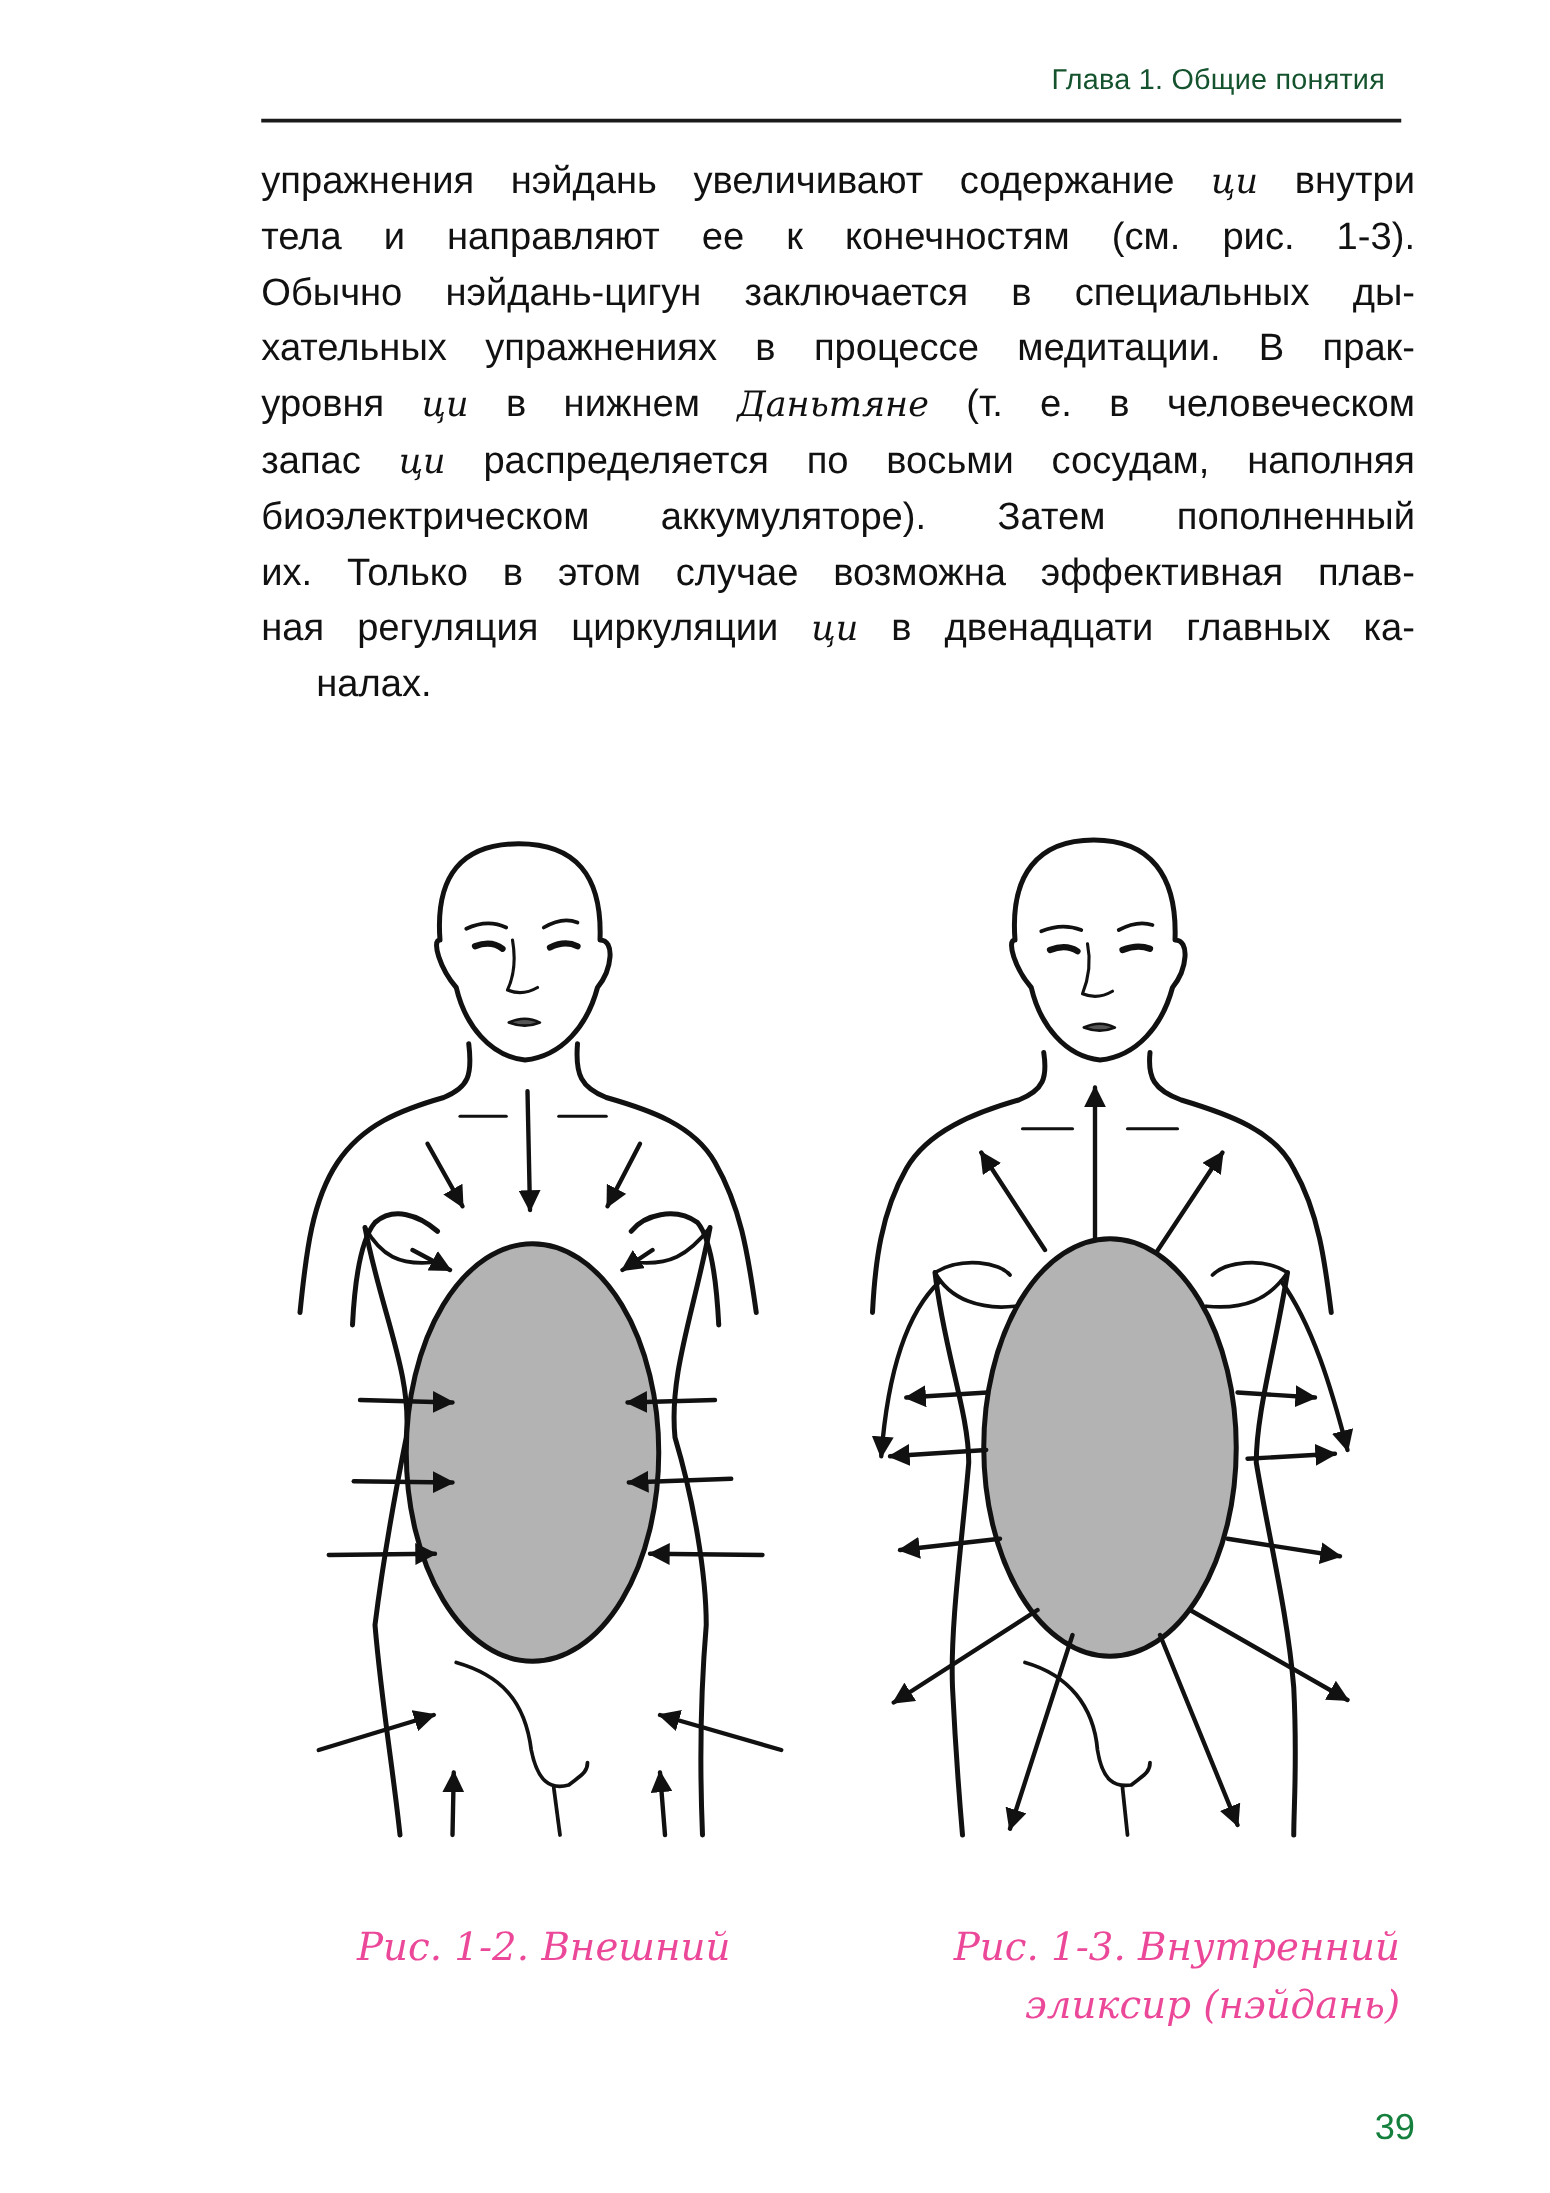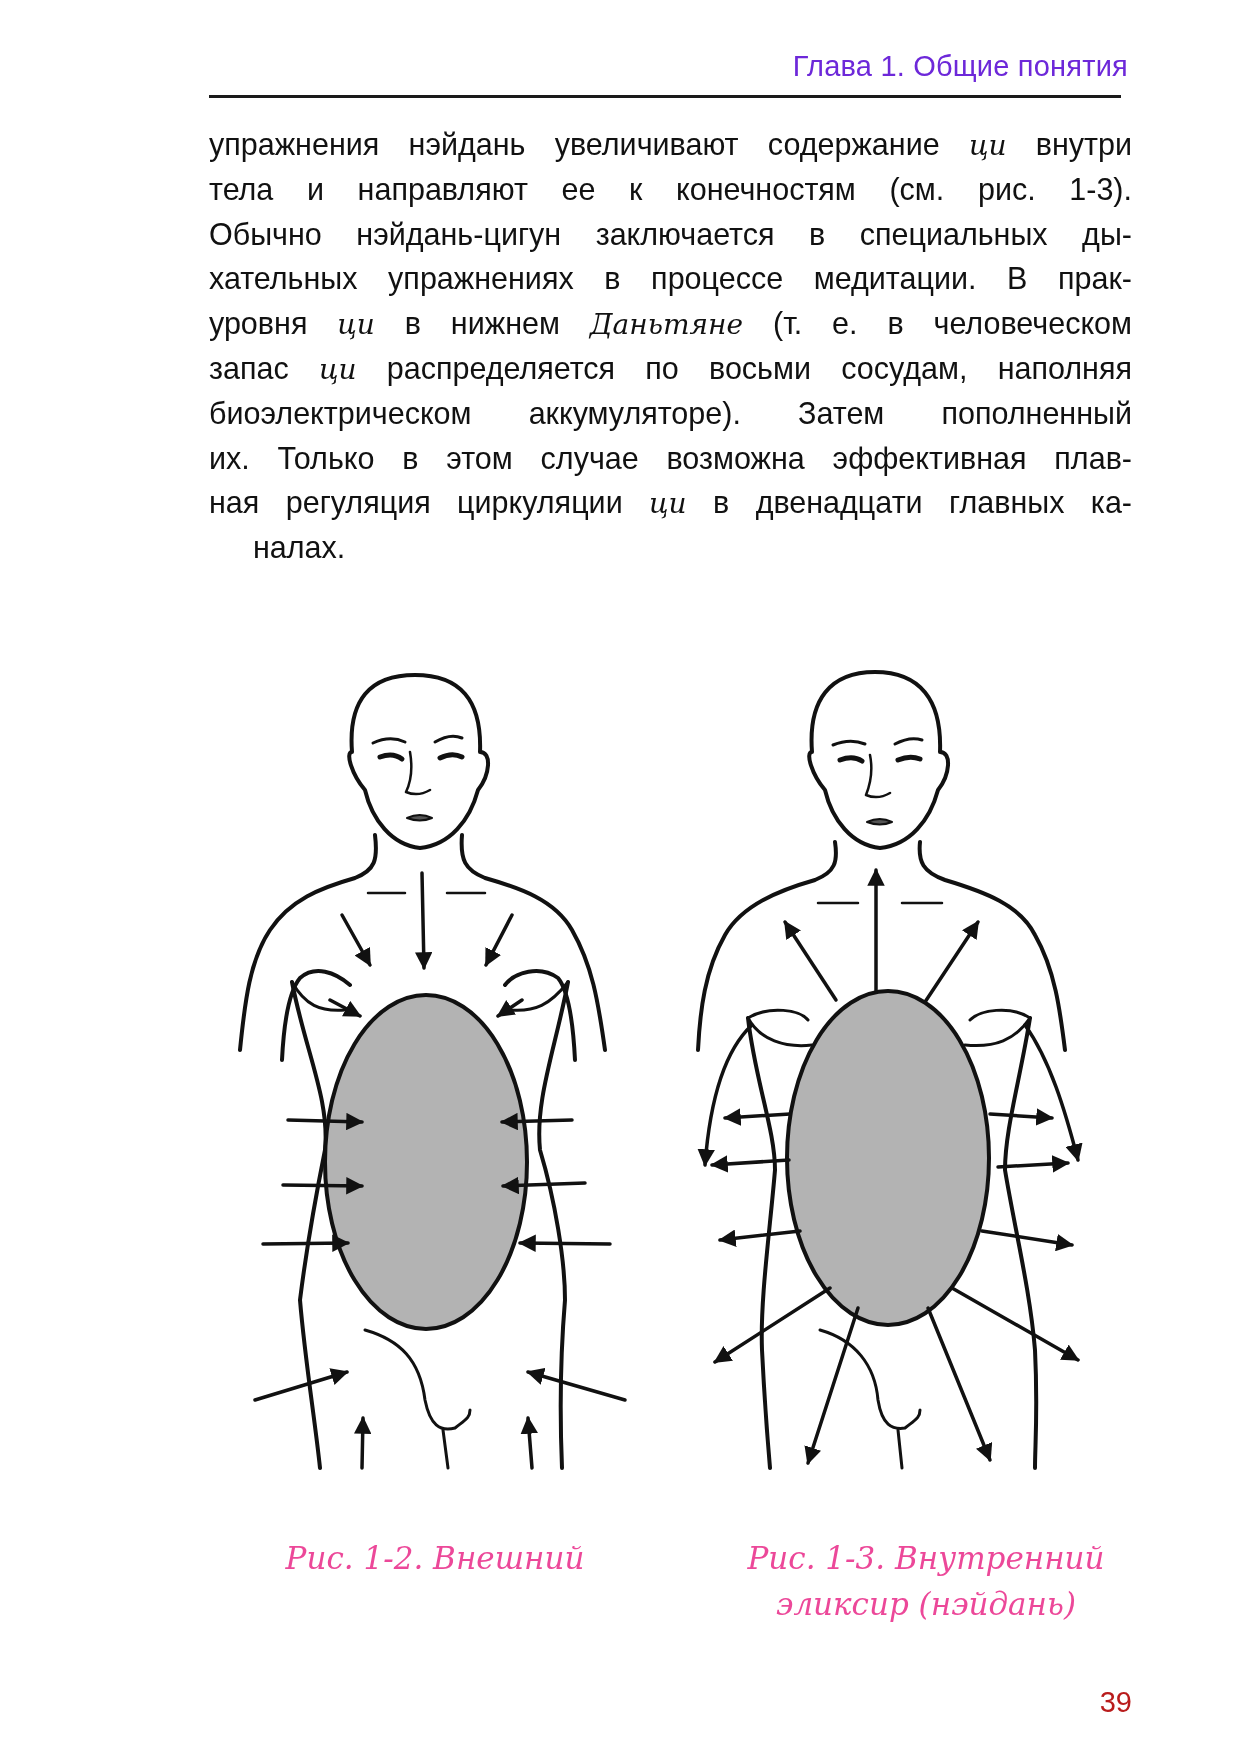--- a/index.html
+++ b/index.html
@@ -1,29 +1,29 @@
 <!DOCTYPE html>
 <html><head>
 <meta charset="utf-8">
 <style>
   html, body { margin: 0; padding: 0; background: #ffffff; }
   body { width: 1240px; height: 1754px; position: relative; overflow: hidden; font-family: "Liberation Sans", sans-serif; color: #111; }
-  .running-head { position: absolute; right: 112px; top: 50px; font-size: 29px; letter-spacing: 0.2px; color: #6d28d9; }
+  .running-head { position: absolute; right: 132px; top: 50px; font-size: 23px; letter-spacing: 0.2px; color: #14532d; }
   .rule { position: absolute; left: 209px; top: 95px; width: 912px; height: 3px; background: #1a1a1a; }
   .body-text { position: absolute; left: 209px; top: 128px; width: 923px; font-size: 30.5px; line-height: 33px; text-align: justify; color: #111; }
   .body-text .line { display: block; text-align: justify; text-align-last: justify; white-space: nowrap; height: 44.8px; }
   .body-text .line.last { text-align-last: left; margin-left: 44px; }
   .body-text .line span { display: inline; }
   .term { font-family: "DejaVu Serif", serif; font-style: italic; font-size: 28px; }
   .figure-wrap { position: absolute; left: 0; top: 660px; width: 1240px; height: 840px; }
   .figure-wrap svg { position: absolute; left: 0; top: 0; }
   .caption { position: absolute; font-family: "DejaVu Serif", serif; font-style: italic; font-size: 31px; line-height: 46px; text-align: center; color: #ec4899; }
   .caption-left { left: 255px; top: 1535px; width: 360px; }
-  .caption-right { left: 716px; top: 1535px; width: 420px; }
-  .page-number { position: absolute; right: 108px; top: 1686px; font-size: 29px; color: #b91c1c; }
+  .caption-right { left: 700px; top: 1535px; width: 420px; text-align: right; }
+  .page-number { position: absolute; right: 108px; top: 1686px; font-size: 29px; color: #15803d; }
 </style>
 </head>
 <body>
 
 <div class="running-head">Глава 1. Общие понятия</div>
 <div class="rule"></div>
 
 <div class="body-text">
   <span class="line"><span>упражнения нэйдань увеличивают содержание </span><span class="term">ци</span><span> внутри</span></span>
   <span class="line"><span>тела и направляют ее к конечностям (см. рис. 1-3).</span></span>

